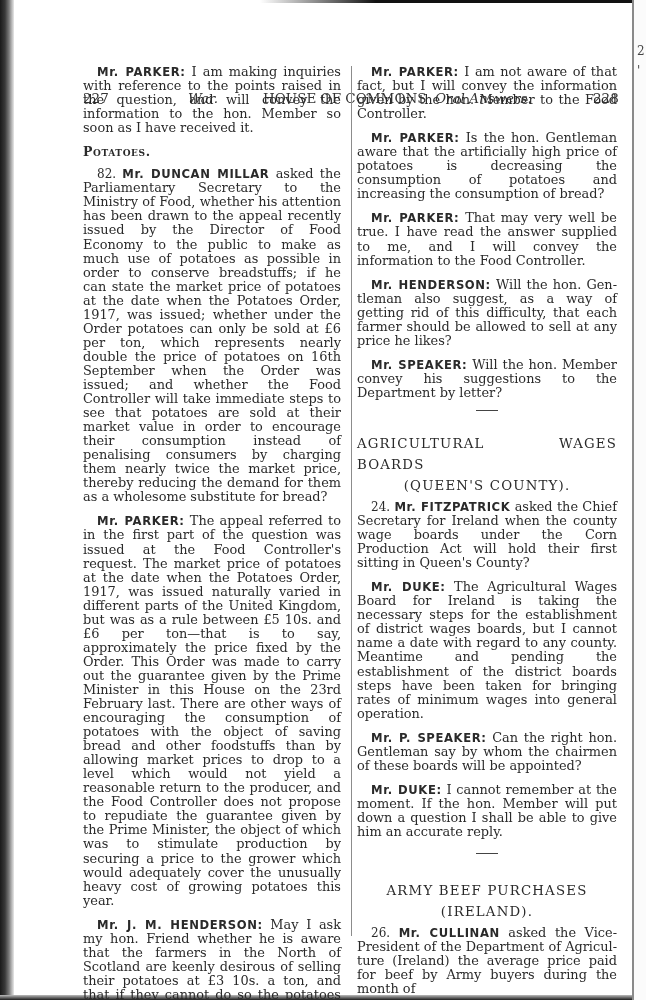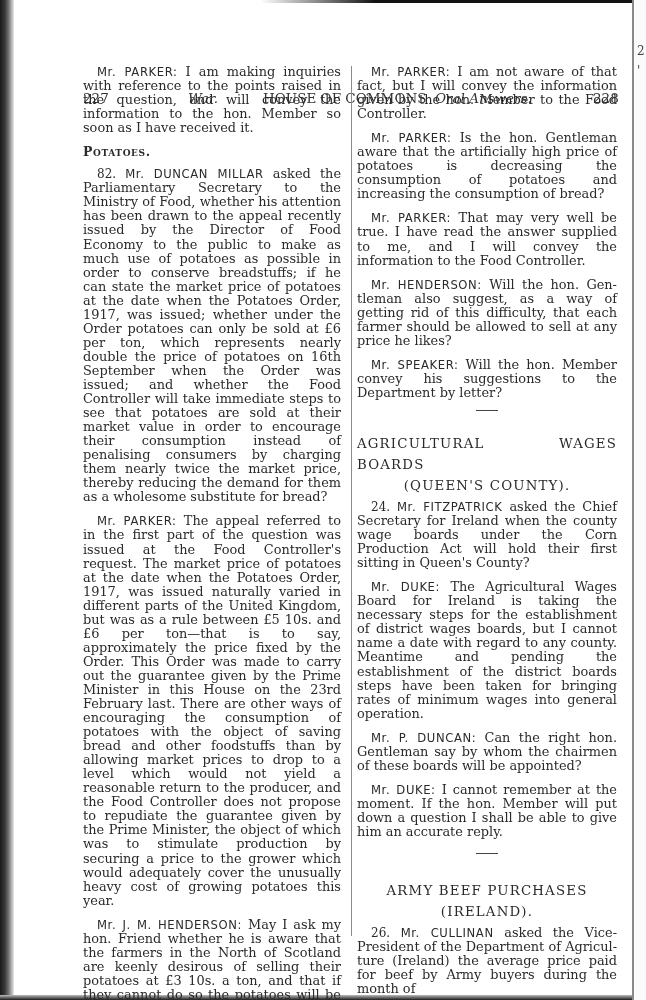--- a/index.html
+++ b/index.html
@@ -38,21 +38,21 @@
     position: absolute; top: 65px;
     font-size: 12.9px; line-height: 14.05px; text-align: justify; hyphens: manual;
   }
   .col-left { left: 83px; width: 258px; }
   .col-right { left: 357px; width: 260px; }
   .divider {
     position: absolute; left: 351px; top: 66px; width: 1px; height: 870px; background: #8c8c8c;
   }
   p { margin: 0 0 10px 0; text-indent: 14px; }
   .spk {
-    font-family: "DejaVu Sans", "Liberation Sans", sans-serif; font-weight: normal;
+    font-family: "DejaVu Sans", "Liberation Sans", sans-serif; font-weight: bold;
     font-size: 11.6px; letter-spacing: 0.6px; color: #2a2a2a; margin-top: 44px;
   }
   .num { font-size: 12px; margin-top: 8px; }
   .heading {
     text-align: left; margin: 8px 0 8px 0; font-size: 12.5px; letter-spacing: 0.5px; font-weight: bold;
   }
   .heading-sc { font-variant: small-caps; font-size: 12.5px; letter-spacing: 0.6px; }
   .heading-big { font-size: 13.3px; letter-spacing: 1.2px; line-height: 21px; text-align: justify; text-align-last: justify; }
   .heading-big.center { text-align: right; text-align-last: center; }
   .rule { width: 22px; height: 1px; background: #444; margin: 10px auto 22px auto; }
@@ -130,21 +130,21 @@
   <p>
     <span class="num">24.</span>
     <span class="spk">Mr. FITZPATRICK</span>
     <span>asked the Chief Secretary for Ireland when the county wage boards under the Corn Production Act will hold their first sitting in Queen's County?</span>
   </p>
   <p>
     <span class="spk">Mr. DUKE:</span>
     <span>The Agricultural Wages Board for Ireland is taking the necessary steps for the establishment of district wages boards, but I cannot name a date with regard to any county. Meantime and pending the establishment of the district boards steps have been taken for bringing rates of minimum wages into general operation.</span>
   </p>
   <p>
-    <span class="spk">Mr. P. DUNCAN:</span>
+    <span class="spk">Mr. P. SPEAKER:</span>
     <span>Can the right hon. Gentleman say by whom the chairmen of these boards will be appointed?</span>
   </p>
   <p>
     <span class="spk">Mr. DUKE:</span>
     <span>I cannot remember at the moment. If the hon. Member will put down a question I shall be able to give him an accurate reply.</span>
   </p>
 
   <div class="rule lower"></div>
 
   <div class="heading-big center">ARMY BEEF PURCHASES</div>

